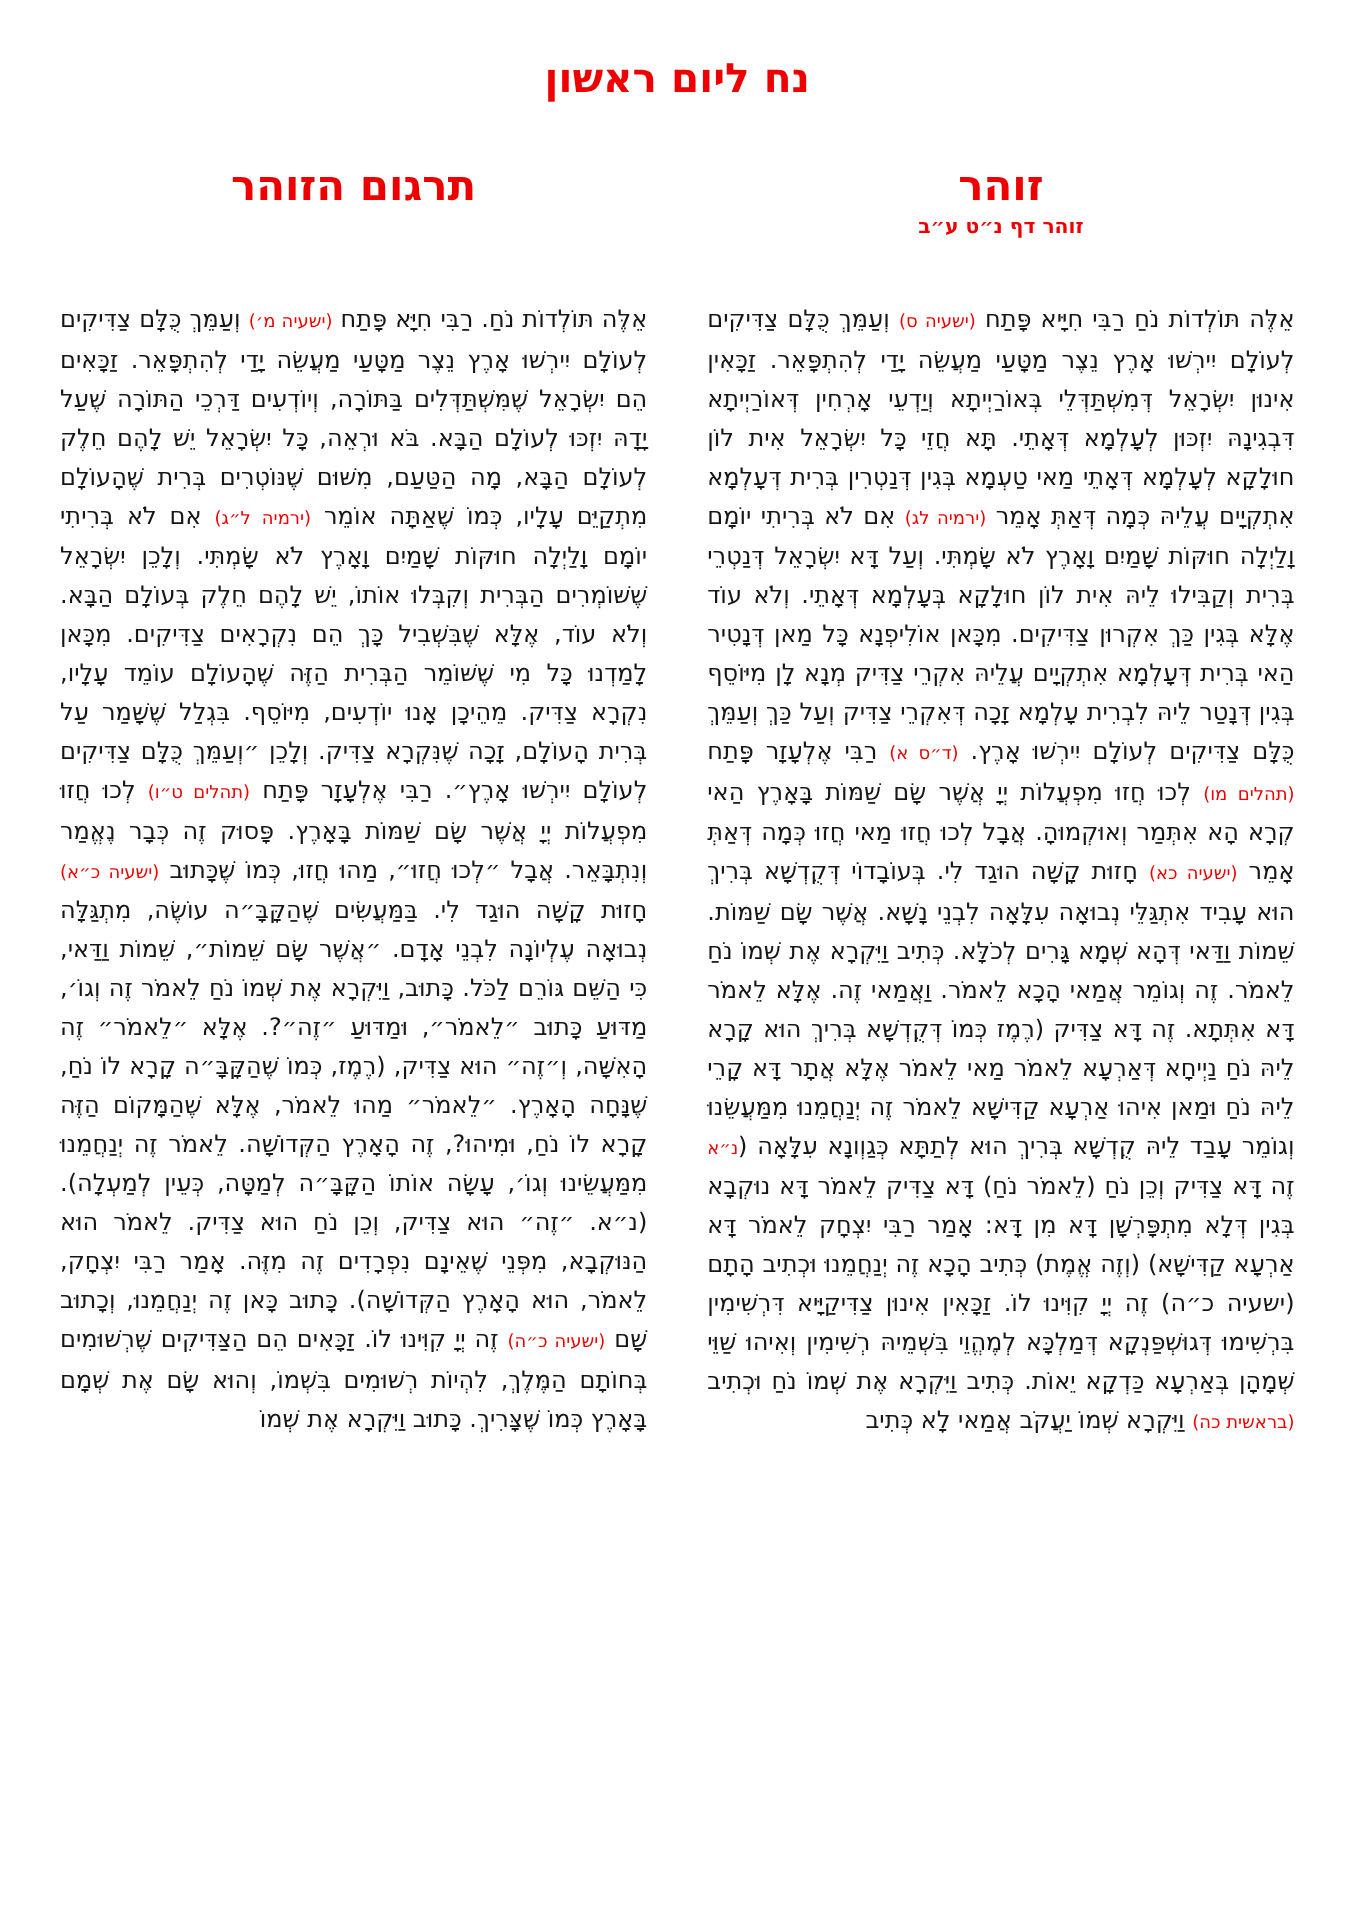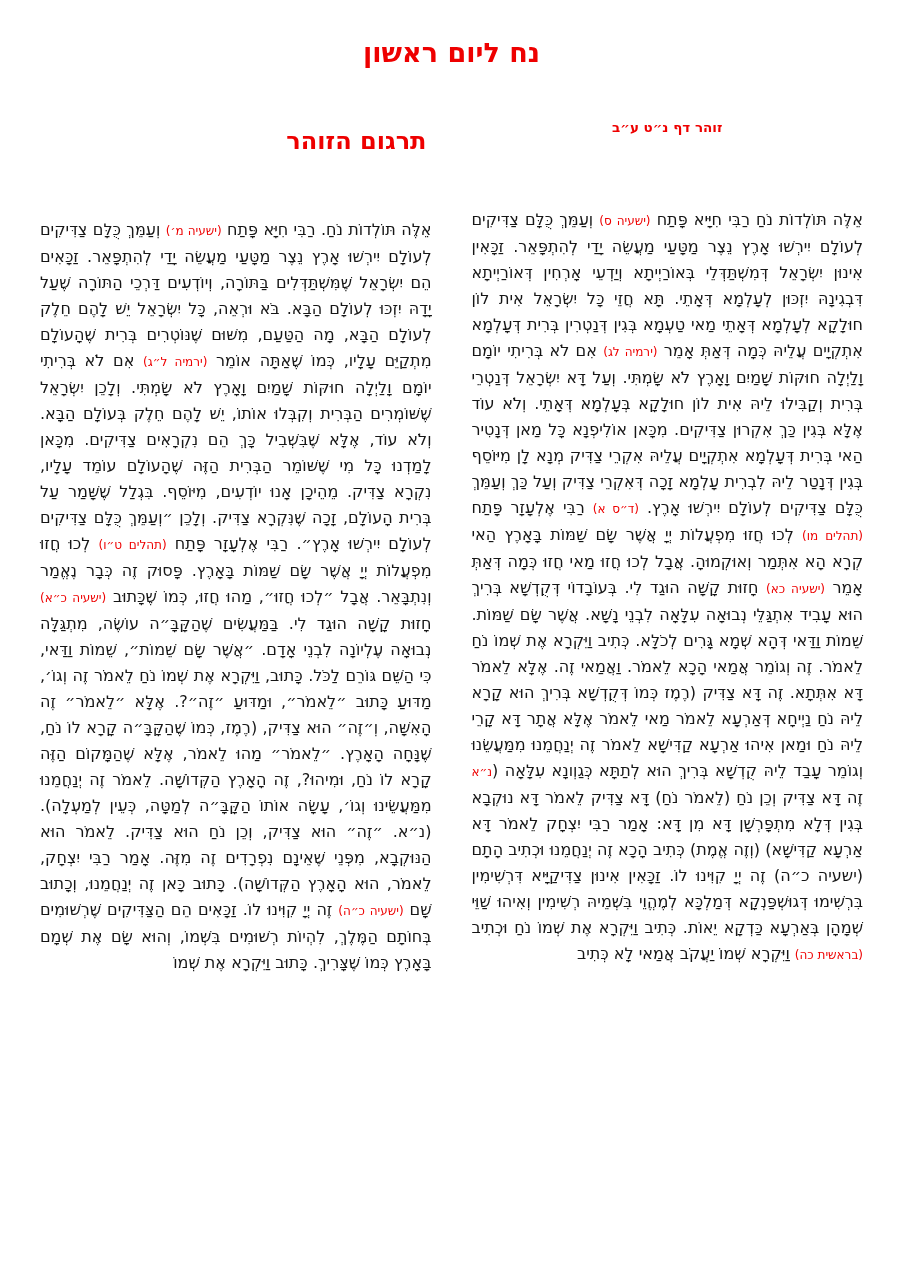--- a/index.html
+++ b/index.html
@@ -29,26 +29,25 @@
     line-height:34px;
   }
   .columns{
     display:flex;
     gap:16px;
     align-items:flex-start;
   }
   .col{flex:1 1 0; min-width:0;}
   .col-head{height:76px; text-align:center;}
   .col-header{
-    margin:17px;
+    margin:0;
     color:var(--accent);
-    font-size:24px;
+    font-size:28px;
     font-weight:bold;
     line-height:24px;
-    text-align:right;
   }
   .subhead{
     margin-top:7px;
     color:var(--accent);
     font-size:13.5px;
     font-weight:bold;
     line-height:17px;
     text-align:center;
   }
   .body-text{
@@ -66,20 +65,21 @@
 </head>
 <body>
 
 <div class="page">
   <h1 class="title">נח ליום ראשון</h1>
 
   <div class="columns">
 
     <section class="col col-right">
       <div class="col-head">
+        <h2 class="col-header">זוהר</h2>
         <div class="subhead">זוהר דף נ״ט ע״ב</div>
       </div>
       <p class="body-text"><span>אֵלֶּה תּוֹלְדוֹת נֹחַ רַבִּי חִיָּיא פָּתַח </span><span class="cite">(ישעיה ס)</span><span> וְעַמֵּךְ כֻּלָּם צַדִּיקִים לְעוֹלָם יִירְשׁוּ אָרֶץ נֵצֶר מַטָּעַי מַעֲשֵׂה יָדַי לְהִתְפָּאֵר. זַכָּאִין אִינוּן יִשְׂרָאֵל דְּמִשְׁתַּדְּלֵי בְּאוֹרַיְיתָא וְיַדְעֵי אָרְחִין דְּאוֹרַיְיתָא דִּבְגִינָהּ יִזְכּוּן לְעָלְמָא דְּאָתֵי. תָּא חֲזֵי כָּל יִשְׂרָאֵל אִית לוֹן חוּלָקָא לְעָלְמָא דְּאָתֵי מַאי טַעְמָא בְּגִין דְּנַטְרִין בְּרִית דְּעָלְמָא אִתְקְיָים עֲלֵיהּ כְּמָה דְּאַתְּ אָמֵר </span><span class="cite">(ירמיה לג)</span><span> אִם לֹא בְּרִיתִי יוֹמָם וָלַיְלָה חוּקּוֹת שָׁמַיִם וָאָרֶץ לֹא שָׂמְתִּי. וְעַל דָּא יִשְׂרָאֵל דְּנַטְרֵי בְּרִית וְקַבִּילוּ לֵיהּ אִית לוֹן חוּלָקָא בְּעָלְמָא דְּאָתֵי. וְלֹא עוֹד אֶלָּא בְּגִין כַּךְ אִקְרוּן צַדִּיקִים. מִכָּאן אוֹלִיפְנָא כָּל מַאן דְּנָטִיר הַאי בְּרִית דְּעָלְמָא אִתְקְיָים עֲלֵיהּ אִקְרֵי צַדִּיק מְנָא לָן מִיּוֹסֵף בְּגִין דְּנָטַר לֵיהּ לִבְרִית עָלְמָא זָכָה דְּאִקְרֵי צַדִּיק וְעַל כַּךְ וְעַמֵּךְ כֻּלָּם צַדִּיקִים לְעוֹלָם יִירְשׁוּ אָרֶץ. </span><span class="cite">(ד״ס א)</span><span> רַבִּי אֶלְעָזָר פָּתַח </span><span class="cite">(תהלים מו)</span><span> לְכוּ חֲזוּ מִפְעֲלוֹת יְיָ אֲשֶׁר שָׂם שַׁמּוֹת בָּאָרֶץ הַאי קְרָא הָא אִתְּמַר וְאוּקְמוּהָ. אֲבָל לְכוּ חֲזוּ מַאי חֲזוּ כְּמָה דְּאַתְּ אָמֵר </span><span class="cite">(ישעיה כא)</span><span> חָזוּת קָשָׁה הוּגַד לִי. בְּעוֹבָדוֹי דְּקֻדְשָׁא בְּרִיךְ הוּא עָבִיד אִתְגַּלֵּי נְבוּאָה עִלָּאָה לִבְנֵי נָשָׁא. אֲשֶׁר שָׂם שַׁמּוֹת. שֵׁמוֹת וַדַּאי דְּהָא שְׁמָא גָּרִים לְכֹלָּא. כְּתִיב וַיִּקְרָא אֶת שְׁמוֹ נֹחַ לֵאמֹר. זֶה וְגוֹמֵר אֲמַאי הָכָא לֵאמֹר. וַאֲמַאי זֶה. אֶלָּא לֵאמֹר דָּא אִתְּתָא. זֶה דָּא צַדִּיק (רֶמֶז כְּמוֹ דְּקֻדְשָׁא בְּרִיךְ הוּא קָרָא לֵיהּ נֹחַ נַיְיחָא דְּאַרְעָא לֵאמֹר מַאי לֵאמֹר אֶלָּא אֲתָר דָּא קָרֵי לֵיהּ נֹחַ וּמַאן אִיהוּ אַרְעָא קַדִּישָׁא לֵאמֹר זֶה יְנַחֲמֵנוּ מִמַּעֲשֵׂנוּ וְגוֹמֵר עָבַד לֵיהּ קֻדְשָׁא בְּרִיךְ הוּא לְתַתָּא כְּגַוְונָא עִלָּאָה (</span><span class="cite">נ״א</span><span> זֶה דָּא צַדִּיק וְכֵן נֹחַ (לֵאמֹר נֹחַ) דָּא צַדִּיק לֵאמֹר דָּא נוּקְבָא בְּגִין דְּלָא מִתְפָּרְשָׁן דָּא מִן דָּא: אָמַר רַבִּי יִצְחָק לֵאמֹר דָּא אַרְעָא קַדִּישָׁא) (וְזֶה אֱמֶת) כְּתִיב הָכָא זֶה יְנַחֲמֵנוּ וּכְתִיב הָתָם (ישעיה כ״ה) זֶה יְיָ קִוִּינוּ לוֹ. זַכָּאִין אִינוּן צַדִּיקַיָּיא דִּרְשִׁימִין בִּרְשִׁימוּ דְּגוּשְׁפַּנְקָא דְּמַלְכָּא לְמֶהֱוֵי בִּשְׁמֵיהּ רְשִׁימִין וְאִיהוּ שַׁוֵּי שְׁמָהָן בְּאַרְעָא כַּדְקָא יֵאוֹת. כְּתִיב וַיִּקְרָא אֶת שְׁמוֹ נֹחַ וּכְתִיב </span><span class="cite">(בראשית כה)</span><span> וַיִּקְרָא שְׁמוֹ יַעֲקֹב אֲמַאי לָא כְּתִיב</span></p>
     </section>
 
     <section class="col col-left">
       <div class="col-head">
         <h2 class="col-header">תרגום הזוהר</h2>
         <div class="subhead"></div>
       </div>

